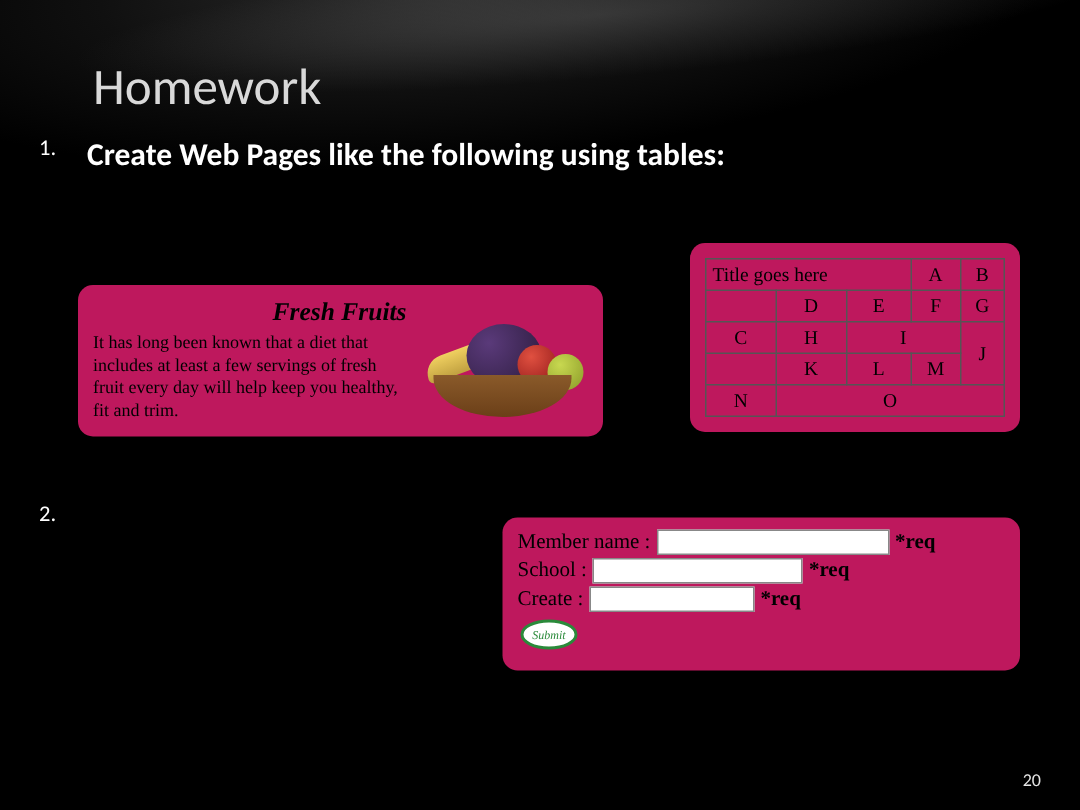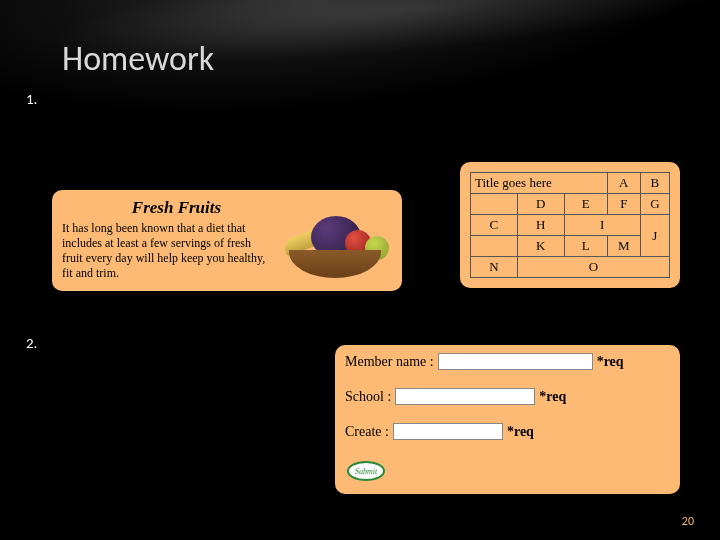--- a/index.html
+++ b/index.html
@@ -56,40 +56,40 @@
       min-width: 14px;
       padding-top: 4px;
     }
     .list-text {
       font-size: 21px;
       font-weight: bold;
       color: #fff;
       line-height: 1.7;
     }
     .card {
-      background: #fdba74;
+      background: #be185d;
       color: #000;
       border-radius: 10px;
       box-shadow: 0 1px 3px rgba(0,0,0,0.3);
       position: absolute;
     }
     .card-fruits {
       top: 190px;
       left: 52px;
       width: 350px;
       padding: 8px 10px 10px 10px;
       display: flex;
     }
     .fruits-text { flex: 1; padding-right: 6px; }
     .fruits-title {
       font-family: "Times New Roman", serif;
       font-style: italic;
       font-weight: bold;
       font-size: 17px;
-      text-align: center;
+      text-align: right;
       margin-bottom: 3px;
       margin-left: 20px;
     }
     .fruits-body {
       font-family: Liberation Serif, serif;
       font-size: 12px;
       line-height: 1.25;
     }
     .fruit-basket {
       width: 115px;
@@ -140,21 +140,21 @@
     .tleft { text-align: left !important; }
     .card-form {
       top: 345px;
       left: 335px;
       width: 345px;
       padding: 8px 10px;
       font-family: "Times New Roman", serif;
       font-size: 14px;
     }
     .form-row {
-      margin-bottom: 18px;
+      margin-bottom: 2px;
       display: flex;
       align-items: center;
       gap: 4px;
     }
     .form-row input {
       border: 1px solid #888;
       height: 17px;
       background: #fff;
       padding: 0 2px;
       font-size: 12px;
@@ -173,33 +173,34 @@
       position: absolute;
       top: 330px;
       left: 26px;
       width: 290px;
     }
     .slide-num {
       position: absolute;
       bottom: 12px;
       right: 26px;
       font-size: 12px;
-      color: #fdba74;
+      color: #e5e5e5;
     }
   </style>
 </head>
 <body>
 
 <div class="bg-swirl"></div>
 
 <div class="title">Homework</div>
 
 <div class="list">
   <div class="list-item">
     <div class="list-num">1.</div>
+    <div class="list-text">Create Web Pages like the following using tables:</div>
   </div>
 </div>
 
 <div class="card card-fruits">
   <div class="fruits-text">
     <div class="fruits-title">Fresh Fruits</div>
     <div class="fruits-body">It has long been known that a diet that includes at least a few servings of fresh fruit every day will help keep you healthy, fit and trim.</div>
   </div>
   <div class="fruit-basket">
     <div class="basket-fruits">

